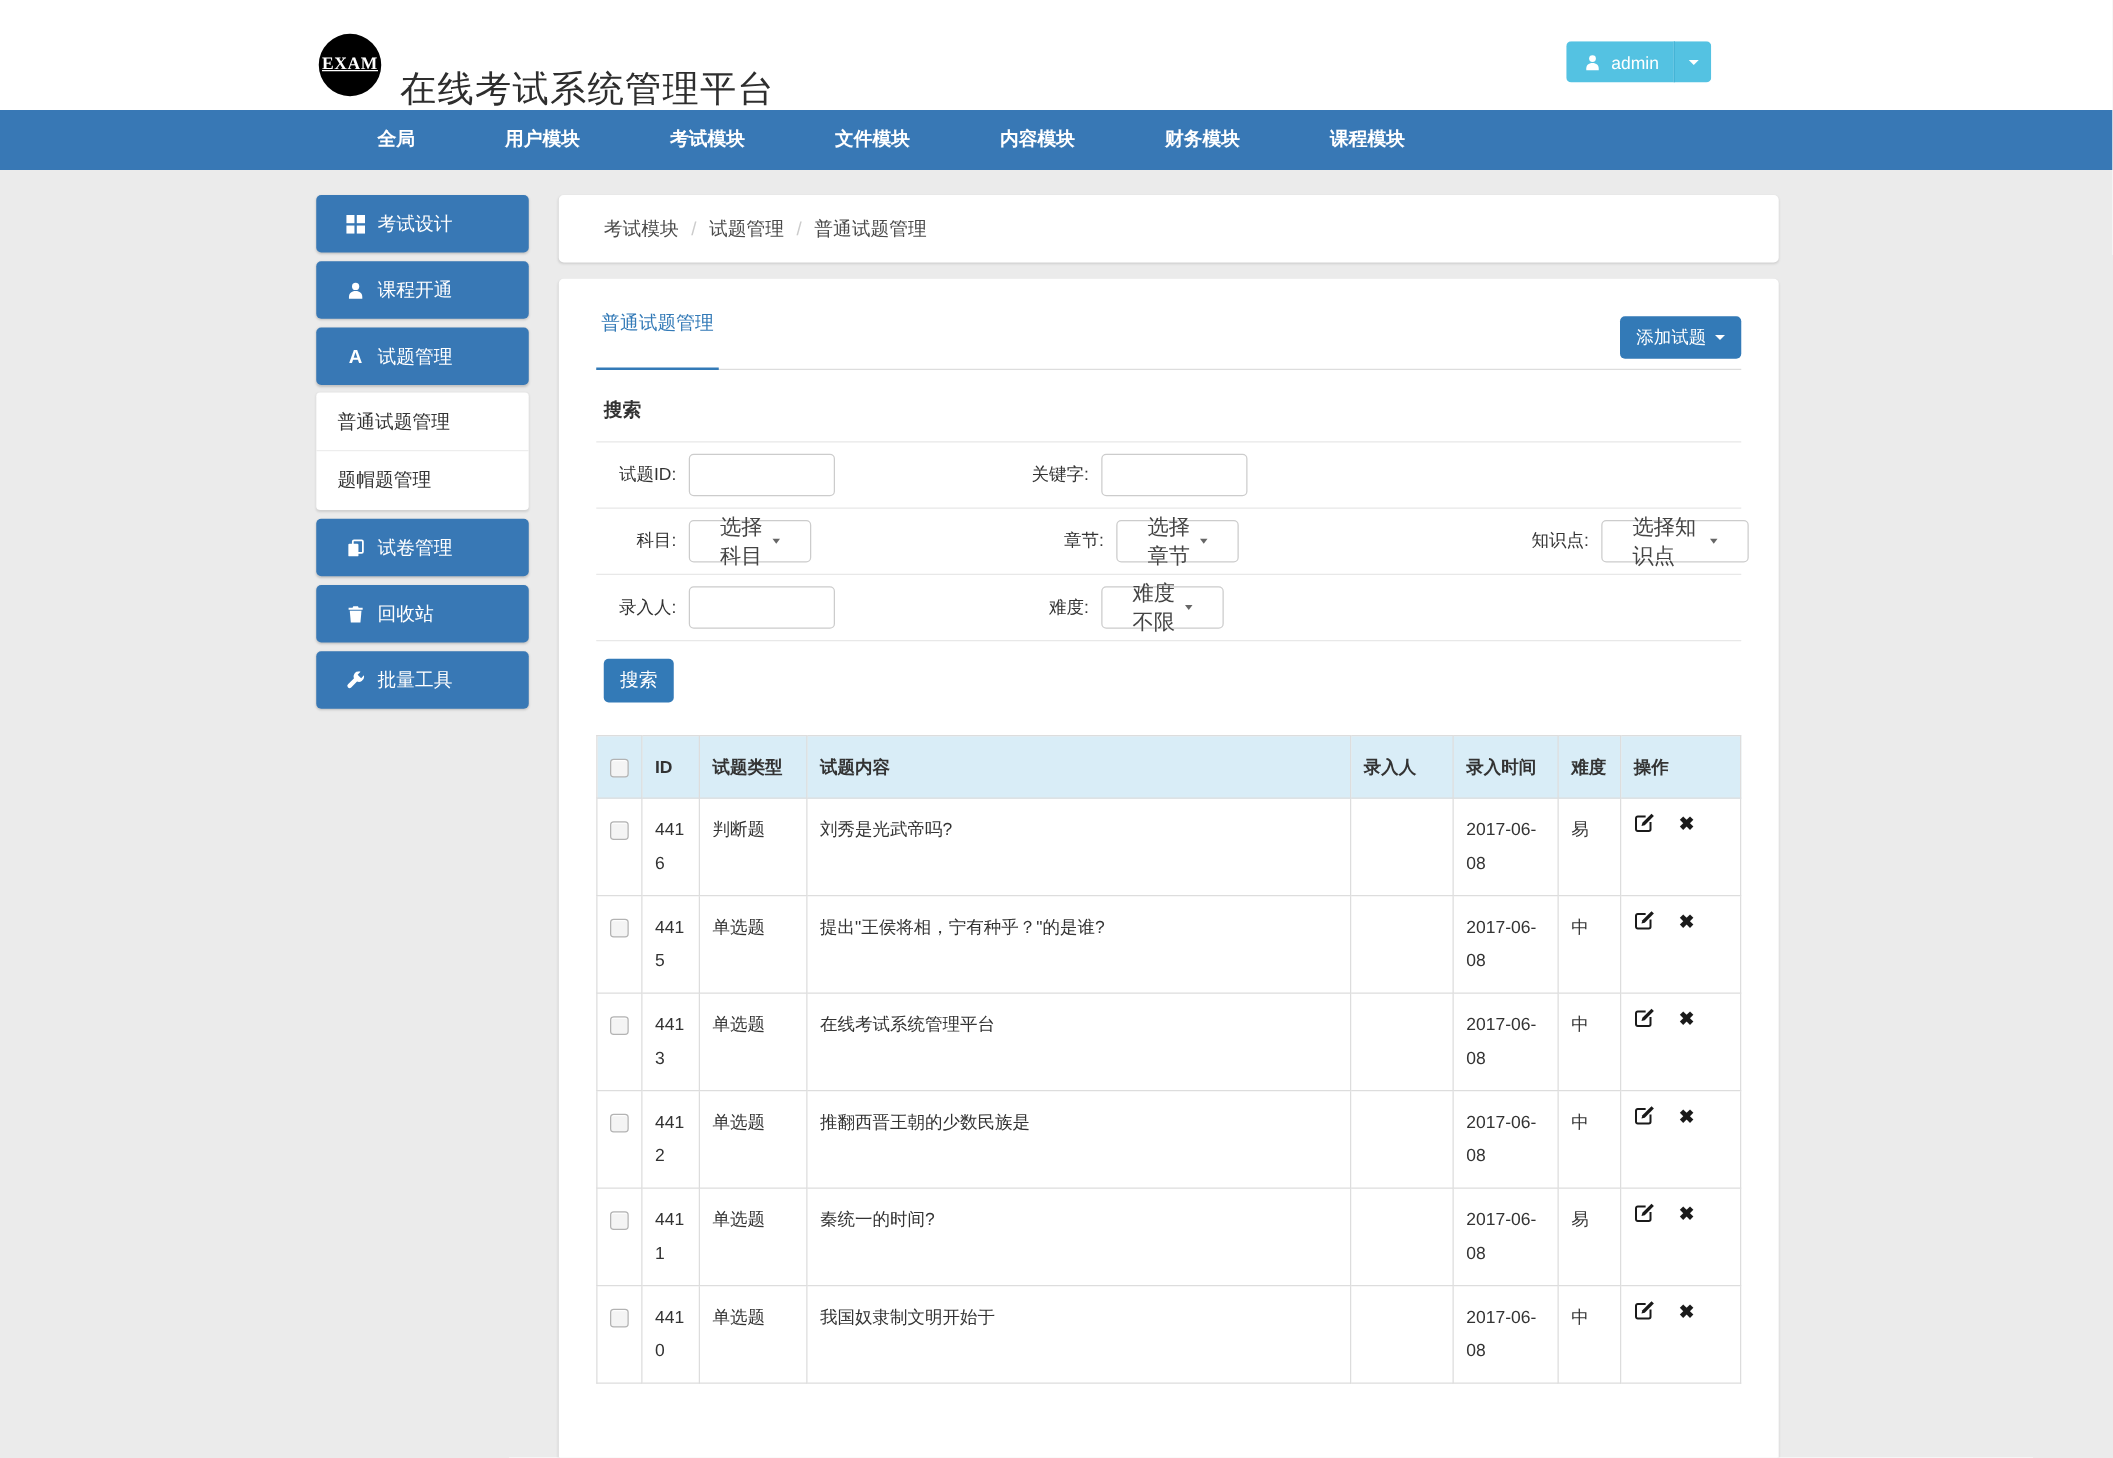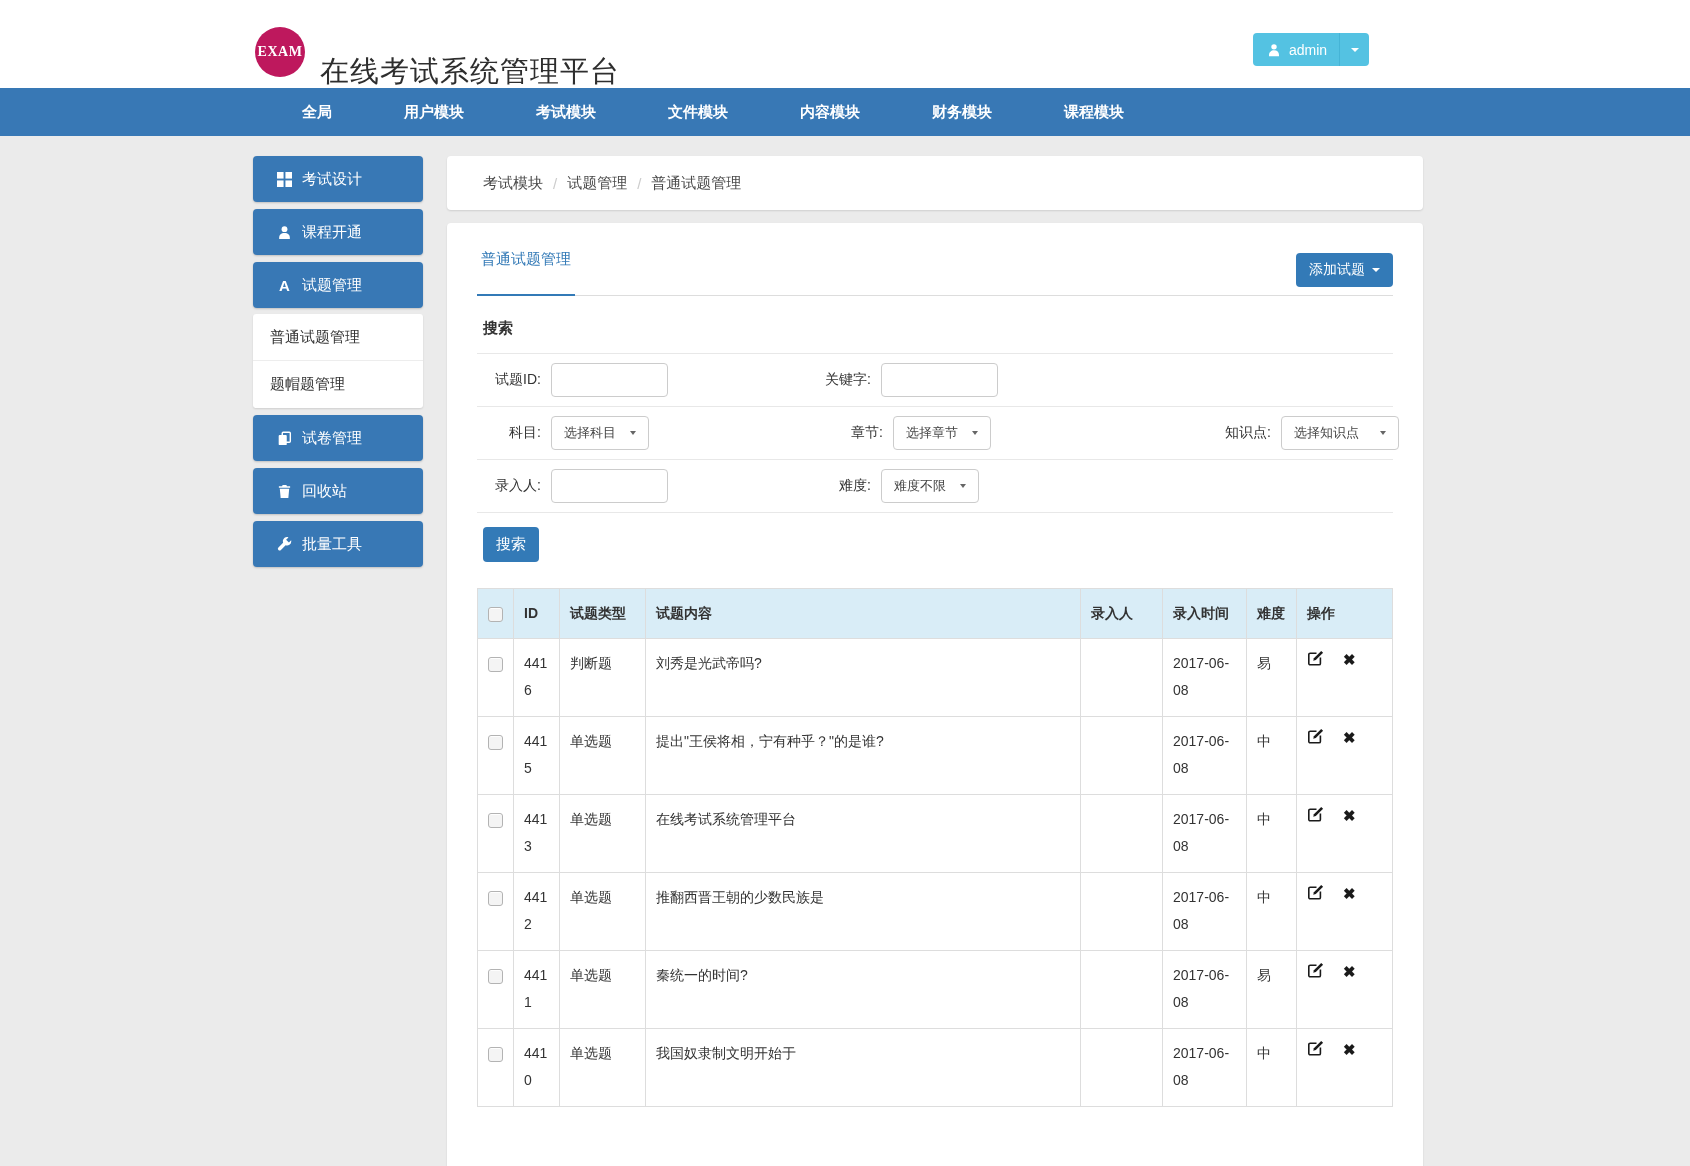--- a/index.html
+++ b/index.html
@@ -6,22 +6,22 @@
   html,body { width: 1690px; height: 1166px; }
   body {
     position: relative; overflow: hidden;
     background: #ebebeb; color: #333;
     font-family: "Liberation Sans", sans-serif; font-size: 14px;
   }
   
   .topbar { position: absolute; top: 0; left: 0; right: 0; height: 88px; background: #fff; }
   .logo {
     position: absolute; left: 255px; top: 27px; width: 50px; height: 50px; border-radius: 50%;
-    background: #be185d; color: #fff; display: flex; align-items: center; justify-content: center;
-    font-family: "Liberation Serif", serif; font-size: 14px; font-weight: 700; letter-spacing: .5px;
+    background: #000000; color: #fff; display: flex; align-items: center; justify-content: center;
+    font-family: "Liberation Serif", serif; font-size: 14px; font-weight: 700; letter-spacing: .5px; text-decoration: underline;
   }
   .site-title { position: absolute; left: 320px; top: 52px; transform: translateY(-50%);
     font-size: 29px; color: #2e2e2e; letter-spacing: 1px; margin-top: 20px; }
   .user-split { position: absolute; left: 1253px; top: 33px; height: 33px; display: flex;
     border-radius: 4px; overflow: hidden; cursor: pointer; }
   .user-main { background: #54c2e2; color: #fff; display: flex; align-items: center; gap: 7px;
     padding: 0 12px; font-size: 14px; }
   .user-caret { background: #54c2e2; border-left: 1px solid #45b4d6; width: 30px;
     display: flex; align-items: center; justify-content: center; }
   .caret-down { width: 0; height: 0; border-left: 4px solid transparent;
@@ -66,22 +66,22 @@
     min-height: 53px; border-bottom: 1px solid #e8e8e8; padding: 0 6px; }
   .fcell { display: flex; align-items: center; }
   .flabel { text-align: right; margin-right: 10px; color: #333; }
   .fc1 .flabel { width: 58px; }
   .fc2 .flabel { width: 92px; }
   .fc3 .flabel { width: 80px; }
   .txt { width: 117px; height: 34px; border: 1px solid #ccc; border-radius: 4px; padding: 0 8px;
     font: inherit; color: #333; background: #fff; }
   .txt.date { width: 108px; }
   .sel { width: 98px; height: 34px; border: 1px solid #ccc; border-radius: 4px; background: #fff;
-    display: flex; align-items: center; justify-content: space-between; padding: 0 12px;
-    font-size: 13px; color: #444; cursor: pointer; }
+    display: flex; align-items: center; justify-content: space-between; padding: 0 24px;
+    font-size: 17px; color: #444; cursor: pointer; }
   .sel.wide { width: 118px; }
   .scaret { width: 0; height: 0; border-top: 4px solid #666;
     border-left: 3.5px solid transparent; border-right: 3.5px solid transparent; }
   .dash { margin: 0 7px; color: #555; }
   .search-btn { margin: 14px 0 0 6px; background: #337ab7; color: #fff; border: none;
     border-radius: 4px; font-size: 15px; padding: 8px 13px; cursor: pointer;
     font-family: "Liberation Sans", sans-serif; }
   
   .qtable { width: 100%; border-collapse: collapse; margin-top: 26px; font-size: 14px;
     table-layout: fixed; }

